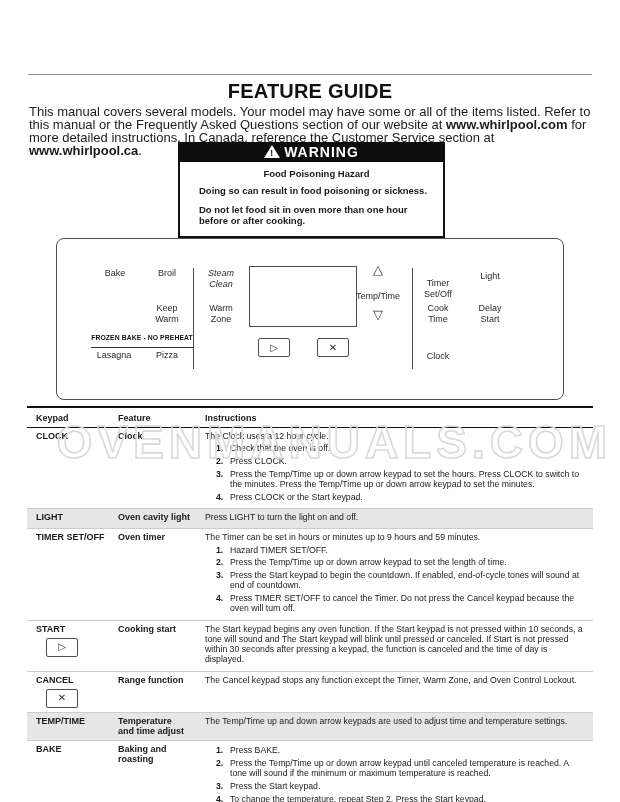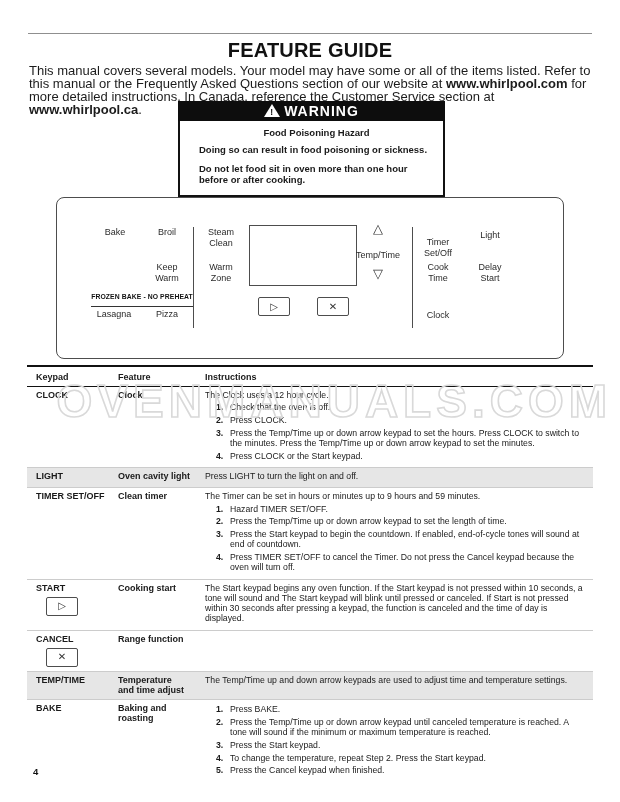--- a/index.html
+++ b/index.html
@@ -1,21 +1,21 @@
 <!DOCTYPE html>
 <html><head>
 <meta charset="utf-8">
 <style>
   html,body { margin:0; padding:0; }
   body {
     width:620px; height:802px; background:#ffffff;
     font-family:"Liberation Sans", sans-serif; color:#1a1a1a;
     position:relative; overflow:hidden;
   }
-  .page { position:absolute; inset:0; }
+  .page { position:absolute; inset:0;margin-top:41px; }
 
   
   .top-rule { position:absolute; top:33px; left:28px; width:564px; border-top:1px solid #8f8f8f; }
   .title { position:absolute; top:39px; left:0; width:620px; text-align:center;
            font-size:20px; font-weight:bold; letter-spacing:0.2px; color:#111; }
 
   
   .intro { position:absolute; top:64px; left:29px; width:564px;
            font-size:13px; line-height:13px; margin:0; color:#1c1c1c; }
   .intro b { font-weight:bold; }
@@ -43,21 +43,21 @@
   .p-bake { left:30px; top:29px; width:56px; }
   .p-broil { left:82px; top:29px; width:56px; }
   .p-keepwarm { left:82px; top:64px; width:56px; }
   .p-frozen { left:34px; top:94px; width:102px; font-size:6.8px; font-weight:bold;
               letter-spacing:0.1px; border-bottom:1px solid #333; padding-bottom:3px; color:#111; }
   .p-lasagna { left:26px; top:111px; width:62px; }
   .p-pizza { left:82px; top:111px; width:56px; }
   .p-vline { position:absolute; width:1px; background:#4d4d4d; }
   .p-div1 { left:136px; top:29px; height:101px; }
   .p-div2 { left:355px; top:29px; height:101px; }
-  .p-steam { left:136px; top:29px; width:56px; }
+  .p-steam { left:136px; top:29px; width:56px;font-style:italic; }
   .p-warmzone { left:136px; top:64px; width:56px; }
   .p-display { position:absolute; left:192px; top:27px; width:106px; height:59px;
                border:1.2px solid #4d4d4d; background:#fff; }
   .p-key { position:absolute; width:30px; height:17px; border:1.2px solid #4d4d4d;
            border-radius:2px; display:flex; align-items:center; justify-content:center;
            font-size:10px; color:#333; }
   .p-startkey { left:201px; top:99px; }
   .p-cancelkey { left:260px; top:99px; }
   .p-up { left:305px; top:26px; width:32px; font-size:13px; color:#333; }
   .p-temptime { left:288px; top:52px; width:66px; }
@@ -178,41 +178,44 @@
         </div>
         <div class="trow shaded">
           <div class="col-keypad"><span class="kp-name">LIGHT</span></div>
           <div class="col-feature feat-name">Oven cavity light</div>
           <div class="col-instr">
             <p class="cell-p">Press LIGHT to turn the light on and off.</p>
           </div>
         </div>
         <div class="trow">
           <div class="col-keypad"><span class="kp-name">TIMER SET/OFF</span></div>
-          <div class="col-feature feat-name">Clean timer</div>
+          <div class="col-feature feat-name">Oven timer</div>
           <div class="col-instr">
             <p class="cell-p">The Timer can be set in hours or minutes up to 9 hours and 59 minutes.</p>
             <ol class="steps">
               <li>Hazard TIMER SET/OFF.</li>
               <li>Press the Temp/Time up or down arrow keypad to set the length of time.</li>
               <li>Press the Start keypad to begin the countdown. If enabled, end-of-cycle tones will sound at end of countdown.</li>
               <li>Press TIMER SET/OFF to cancel the Timer. Do not press the Cancel keypad because the oven will turn off.</li>
             </ol>
           </div>
         </div>
         <div class="trow">
           <div class="col-keypad"><span class="kp-name">START</span><div class="key-icon">▷</div></div>
           <div class="col-feature feat-name">Cooking start</div>
           <div class="col-instr">
             <p class="cell-p">The Start keypad begins any oven function. If the Start keypad is not pressed within 10 seconds, a tone will sound and The Start keypad will blink until pressed or canceled. If Start is not pressed within 30 seconds after pressing a keypad, the function is canceled and the time of day is displayed.</p>
           </div>
         </div>
         <div class="trow">
           <div class="col-keypad"><span class="kp-name">CANCEL</span><div class="key-icon">✕</div></div>
           <div class="col-feature feat-name">Range function</div>
+          <div class="col-instr">
+            <p class="cell-p">The Cancel keypad stops any function except the Timer, Warm Zone, and Oven Control Lockout.</p>
+          </div>
         </div>
         <div class="trow shaded">
           <div class="col-keypad"><span class="kp-name">TEMP/TIME</span></div>
           <div class="col-feature feat-name">Temperature
 and time adjust</div>
           <div class="col-instr">
             <p class="cell-p">The Temp/Time up and down arrow keypads are used to adjust time and temperature settings.</p>
           </div>
         </div>
         <div class="trow">

